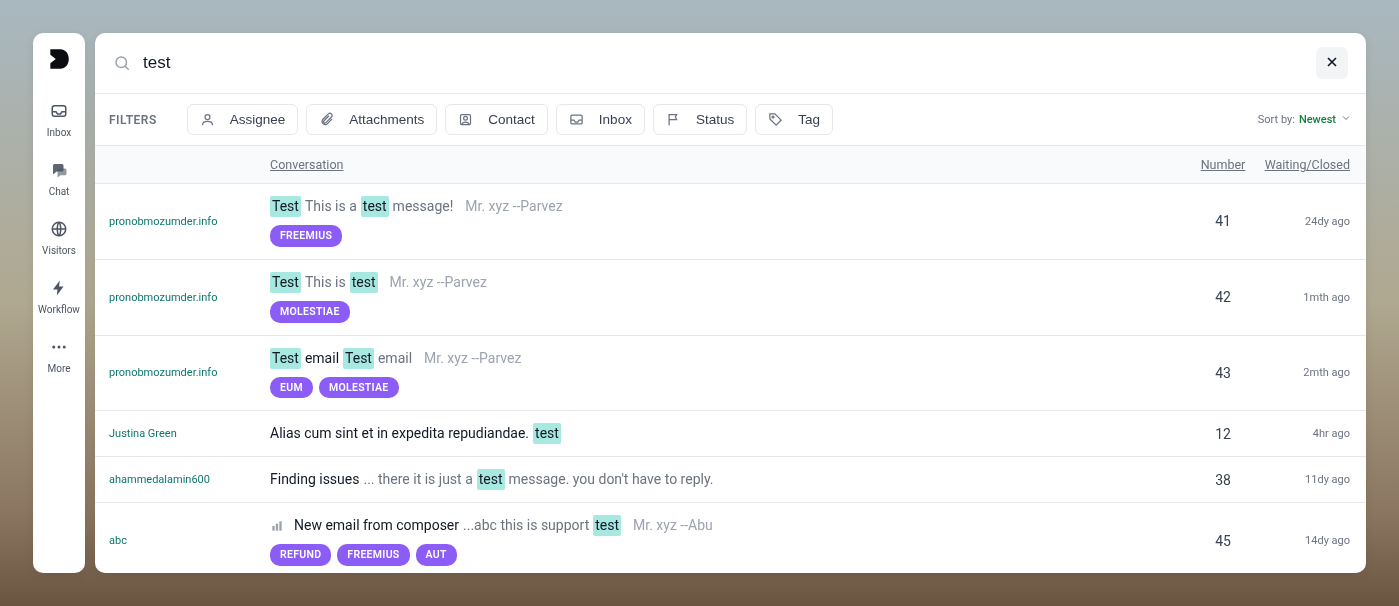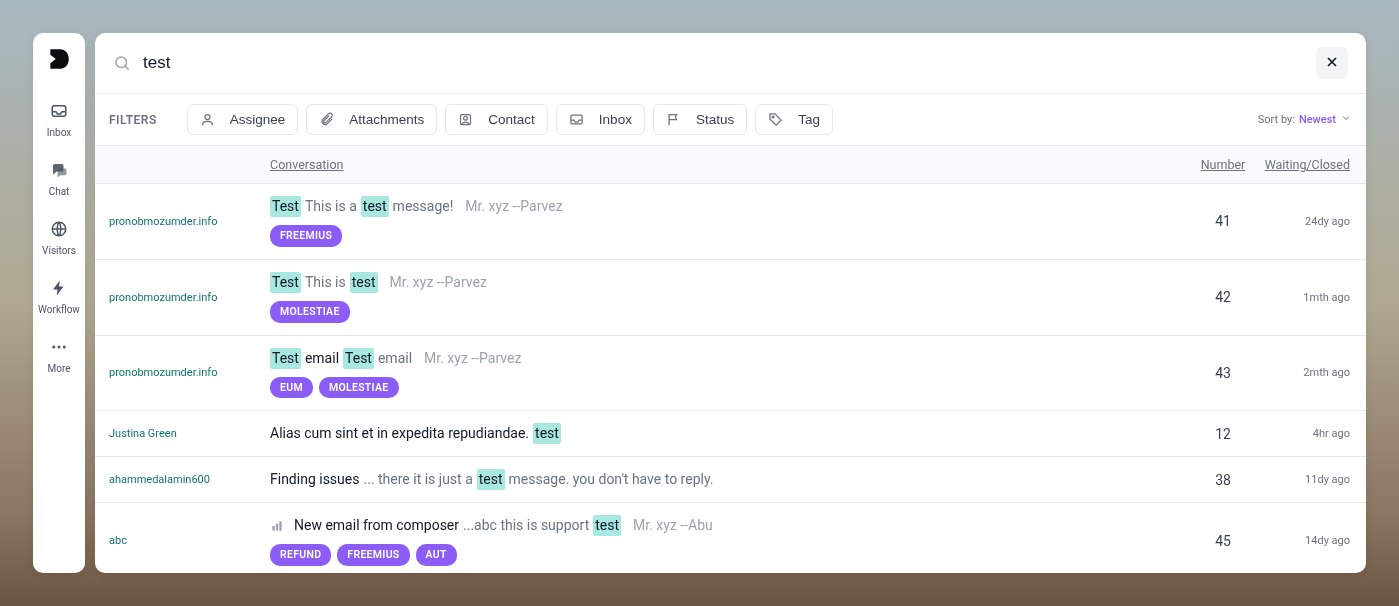--- a/index.html
+++ b/index.html
@@ -114,21 +114,21 @@
     .filter-btn .ficon { color:#6b7280; display:flex; }
     .sort-area {
       margin-left: auto;
       display: flex;
       align-items: center;
       gap: 4px;
       font-size: 11px;
       color: #6b7280;
       cursor: pointer;
     }
-    .sort-value { color: #8b5cf6; font-weight: 500; }
+    .sort-value { color: #15803d; font-weight: 500; }
     .table-head {
       display: flex;
       padding: 11px 0;
       background: #f9fafb;
       border-bottom: 1px solid #e5e7eb;
       font-size: 12.5px;
       color: #6b7280;
       text-decoration: underline;
     }
     .col-sender { width: 175px; padding-left: 14px; }

